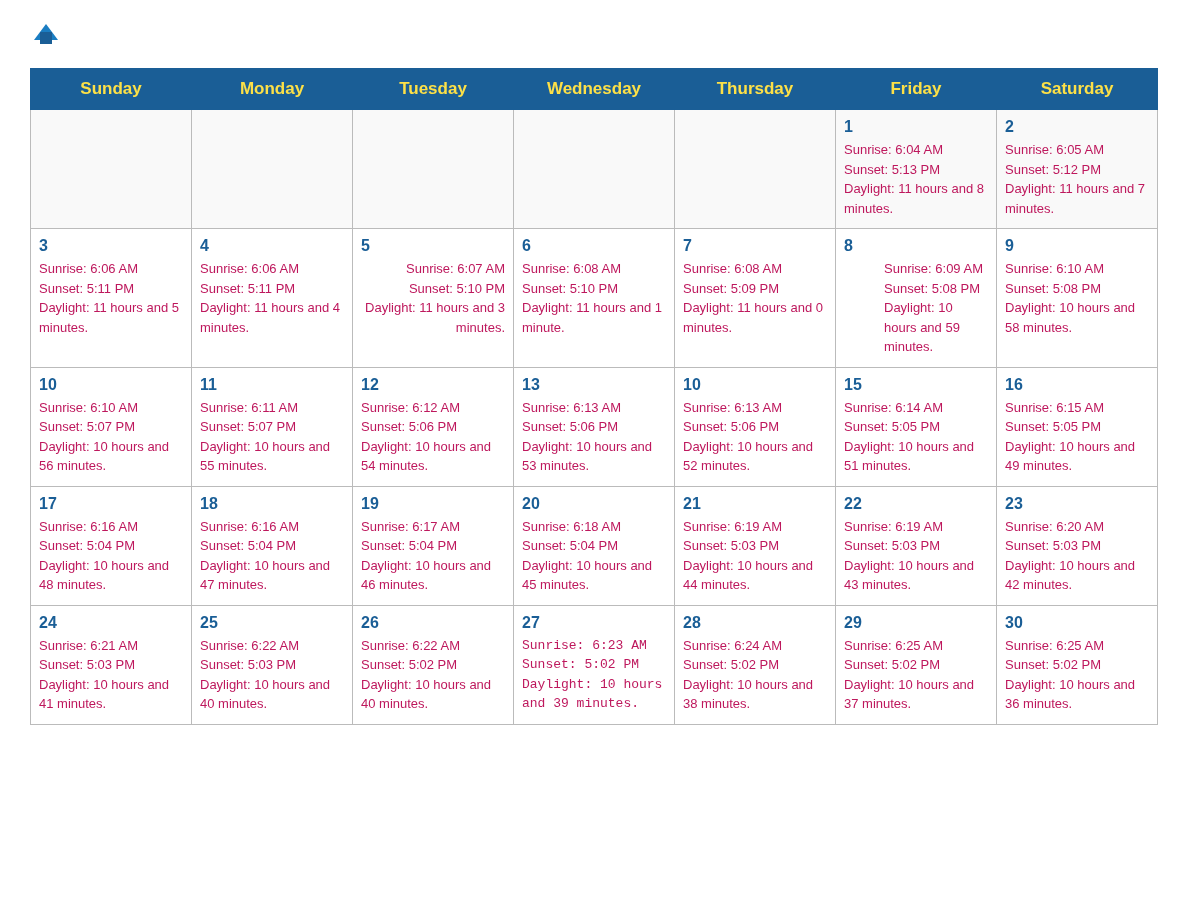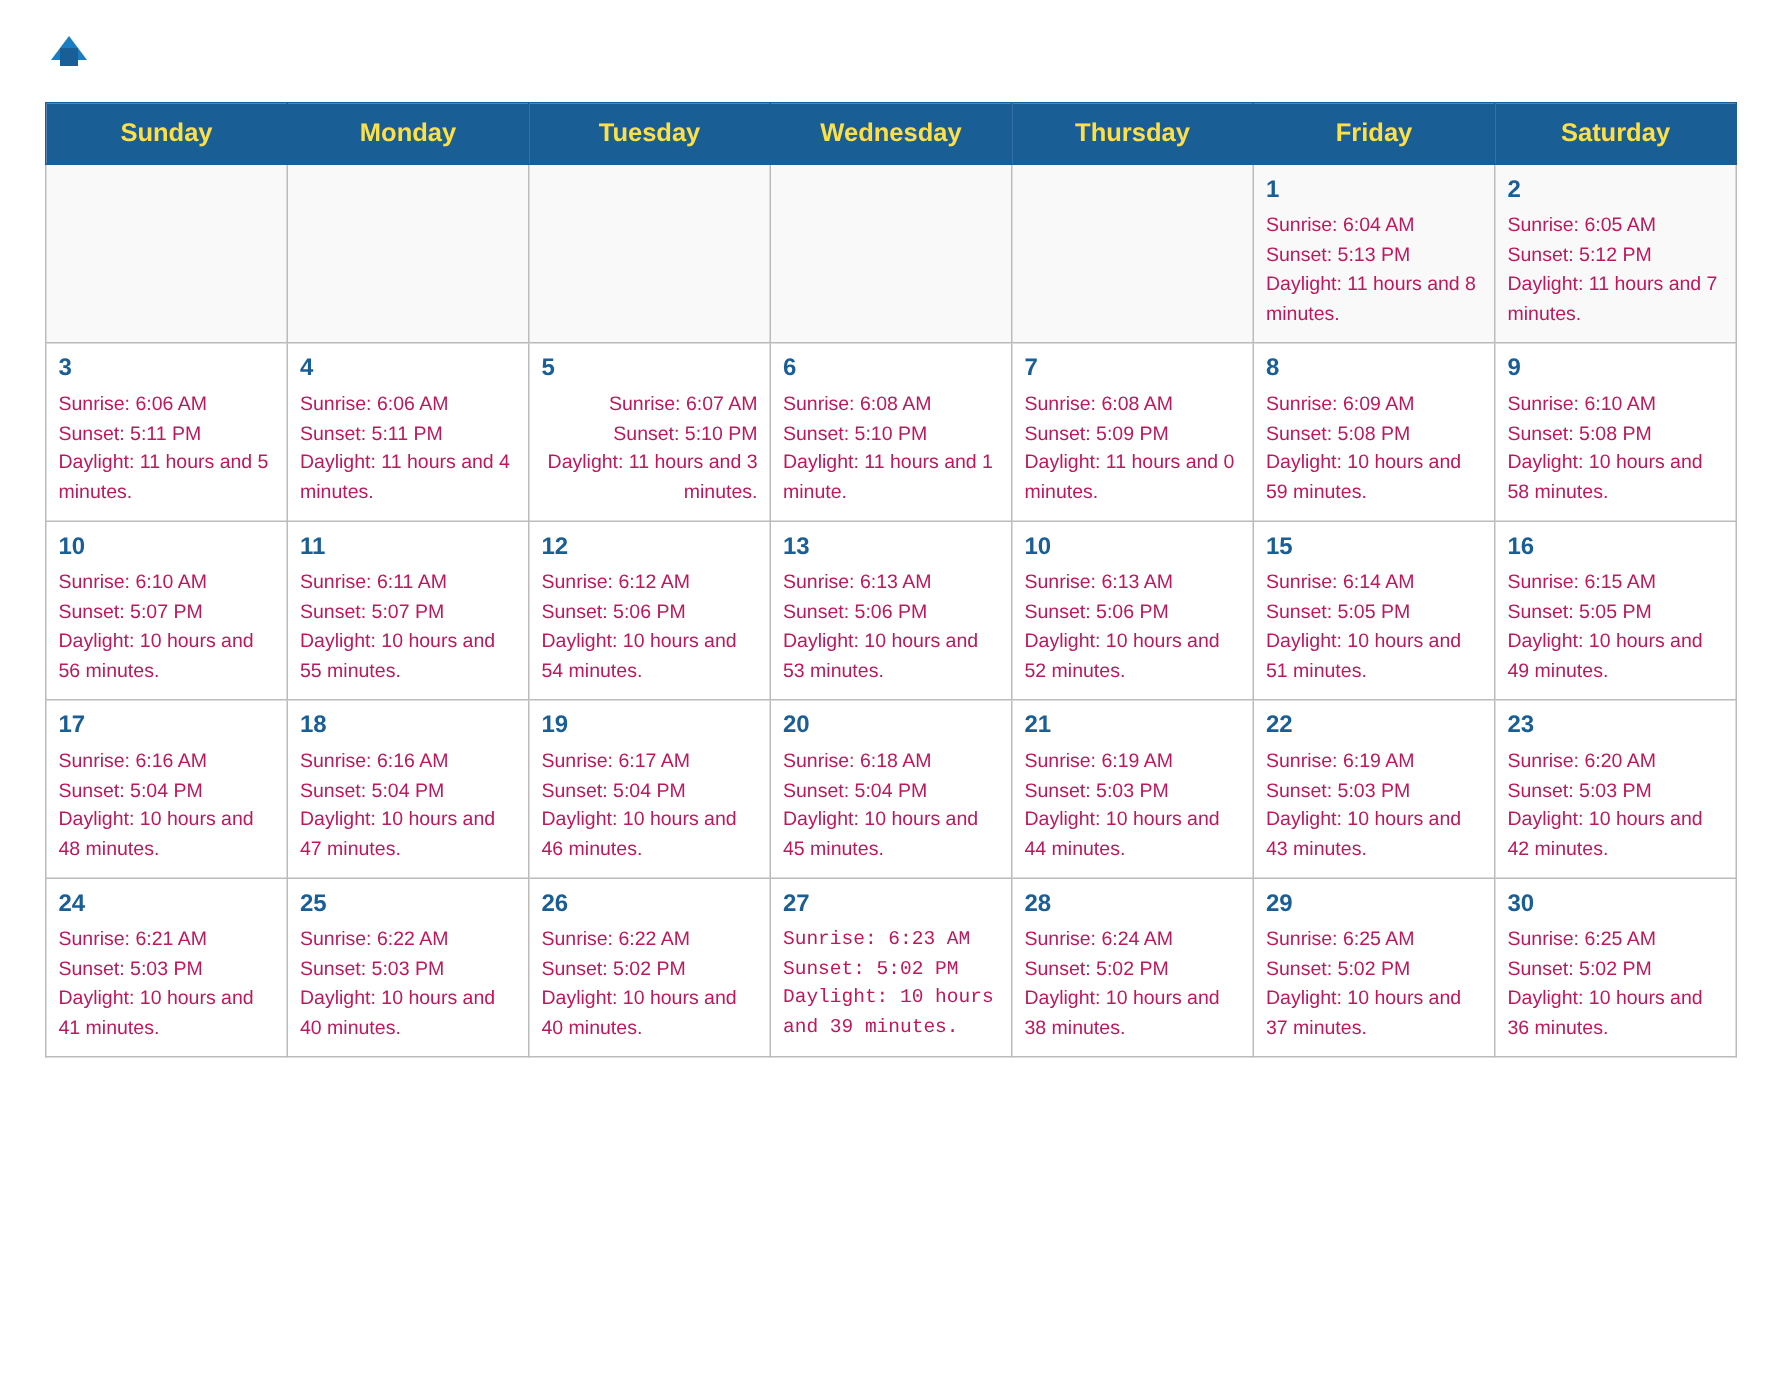--- a/index.html
+++ b/index.html
@@ -167,21 +167,21 @@
 Daylight: 11 hours and 1 minute.</div>
         </td>
         <td>
           <span class="day-number">7</span>
           <div class="day-info" style="white-space: pre-line;">Sunrise: 6:08 AM
 Sunset: 5:09 PM
 Daylight: 11 hours and 0 minutes.</div>
         </td>
         <td>
           <span class="day-number">8</span>
-          <div class="day-info" style="white-space: pre-line;">Sunrise: 6:09 AM
+          <div class="day-info" style="white-space: pre-line; margin-left: 40px;">Sunrise: 6:09 AM
 Sunset: 5:08 PM
 Daylight: 10 hours and 59 minutes.</div>
         </td>
         <td>
           <span class="day-number">9</span>
           <div class="day-info" style="white-space: pre-line;">Sunrise: 6:10 AM
 Sunset: 5:08 PM
 Daylight: 10 hours and 58 minutes.</div>
         </td>
       </tr>

